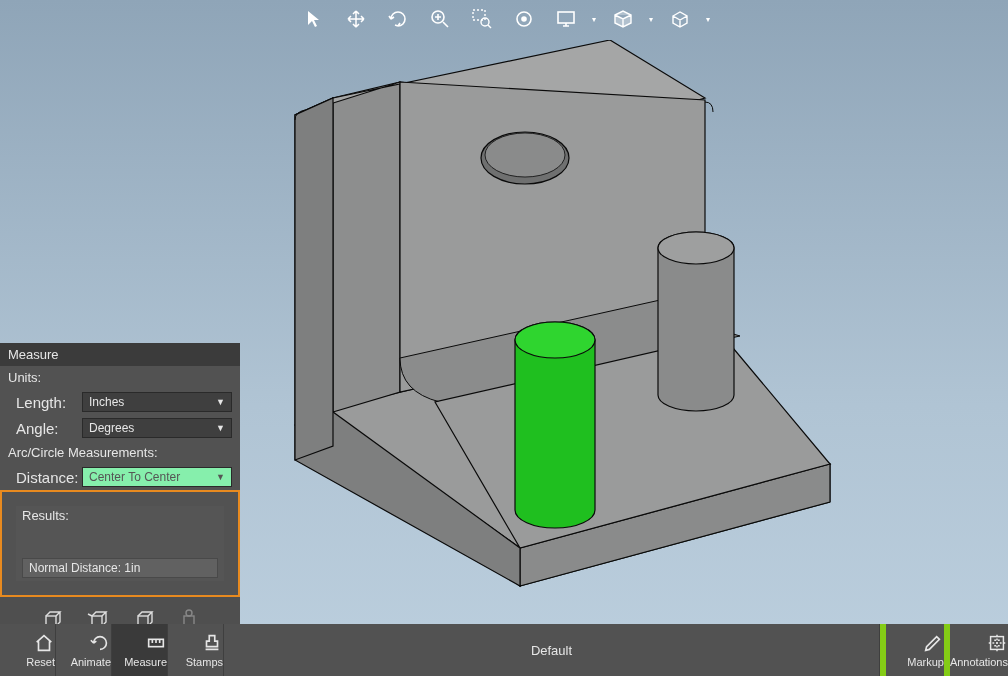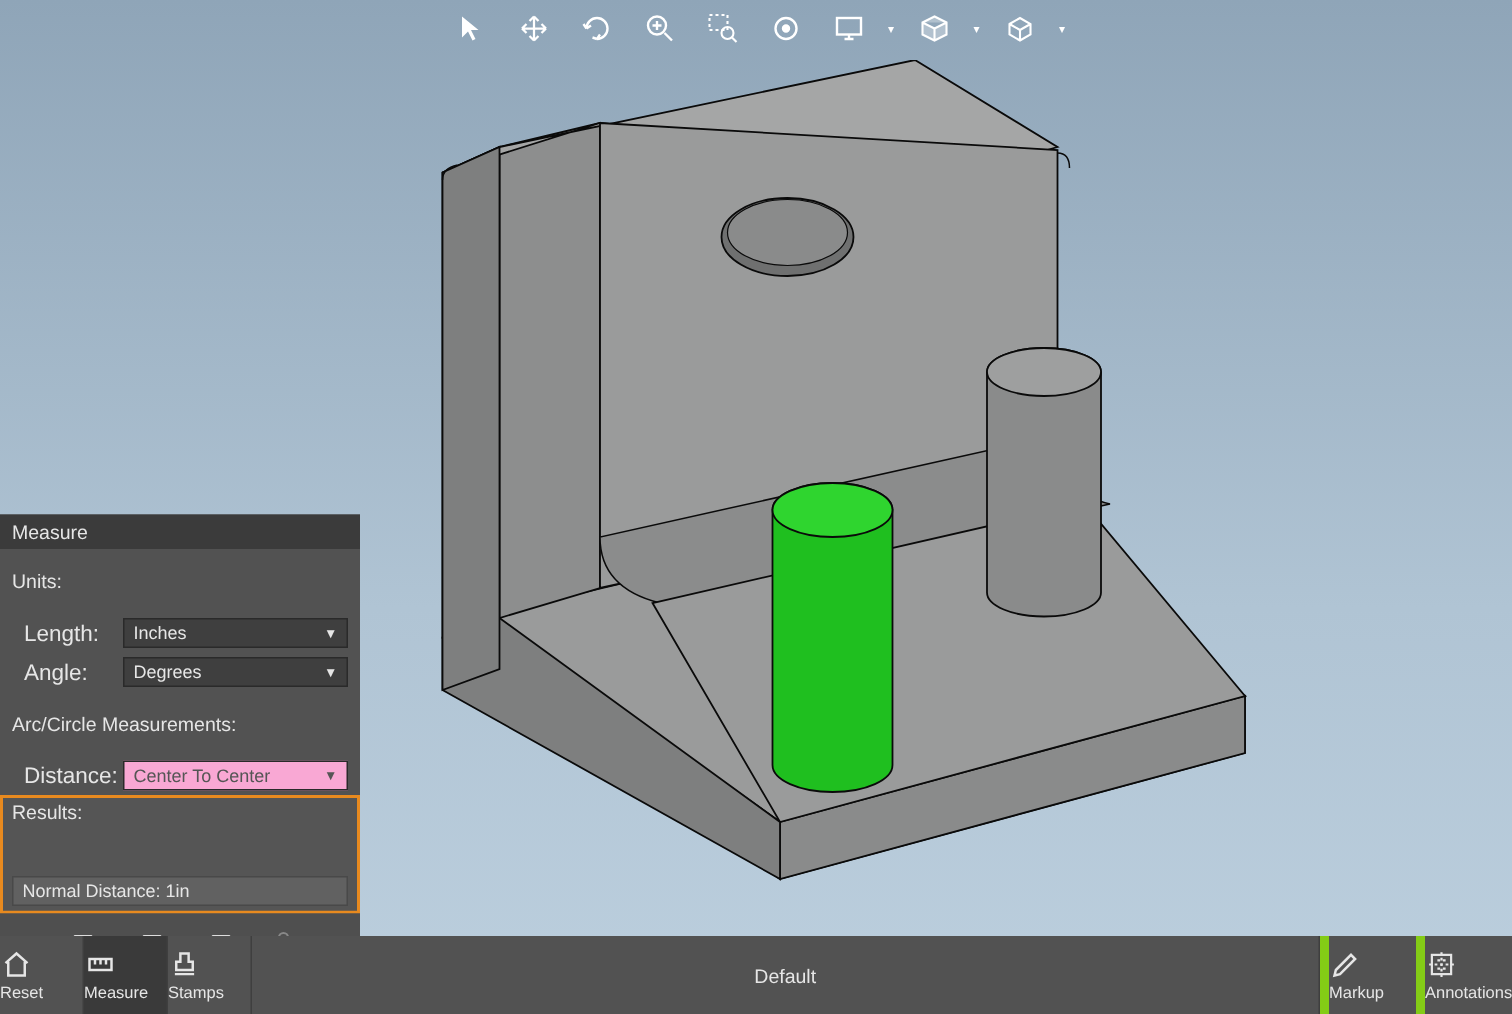--- a/index.html
+++ b/index.html
@@ -41,44 +41,44 @@
   background: #525252;
   color: #e6e6e6;
   font-size: 13px;
 }
 .measure-panel .title {
   background: #3b3b3b;
   padding: 4px 8px;
   font-size: 13px;
 }
 .measure-panel .section-label {
-  padding: 14px 8px;
+  padding: 4px 8px;
 }
 .measure-panel .row {
   display: flex; align-items: center;
   padding: 3px 8px 3px 16px;
   gap: 6px;
 }
 .measure-panel .row-label {
   width: 60px; font-size: 15px;
 }
 .select-box {
   flex: 1;
   background: #3f3f3f;
   border: 1px solid #2a2a2a;
   color: #e6e6e6;
   padding: 2px 6px;
   font-size: 12px;
   display: flex; justify-content: space-between; align-items: center;
   cursor: pointer;
 }
-.select-box.light { background: #f9a8d4; color: #555; }
+.select-box.light { background: #86efac; color: #555; }
 .select-box .caret { font-size: 9px; }
 .results-box {
-  margin: 0; padding: 0;
+  margin: 0; padding: 14px;
   border: 2px solid #e88a1f;
 }
 .results-inner {
   background: #555; padding: 2px 6px 3px;
 }
 .results-label { font-size: 13px; margin-bottom: 2px; }
 .results-value {
   background: #616161; border: 1px solid #494949;
   padding: 2px 6px; font-size: 12px; margin-top: 35px;
 }
@@ -94,21 +94,21 @@
 
 .bottom-bar {
   position: absolute; bottom: 0; left: 0; right: 0;
   height: 52px;
   background: #525252;
   display: flex; align-items: stretch;
   color: #e6e6e6;
 }
 .bottom-bar .tool {
   width: 56px; display: flex; flex-direction: column;
-  align-items: flex-start; justify-content: center;
+  align-items: flex-end; justify-content: center;
   gap: 2px; cursor: pointer;
   border-right: 1px solid #3f3f3f;
   font-size: 11px;
 }
 .bottom-bar .tool.active { background: #3a3a3a; }
 .bottom-bar .tool svg { width: 22px; height: 22px; }
 .bottom-bar .spacer {
   flex: 1; display: flex; align-items: center; justify-content: center;
   font-size: 13px;
   border-right: 1px solid #3f3f3f;
@@ -284,20 +284,26 @@
   </div>
 </div>
 
 <div class="bottom-bar">
   <div class="tool">
     <svg viewBox="0 0 24 24" stroke="#e6e6e6" fill="none" stroke-width="1.8">
         <path d="M4 11 L12 4 L20 11 M6 10 L6 20 L18 20 L18 10"></path>
       </svg>
     <span>Reset</span>
   </div>
+  <div class="tool">
+    <svg viewBox="0 0 24 24" stroke="#e6e6e6" fill="none" stroke-width="1.8">
+        <path d="M5 12 A7 7 0 1 1 12 19 M5 12 L2 9 M5 12 L8 10"></path>
+      </svg>
+    <span>Animate</span>
+  </div>
   <div class="tool active">
     <svg viewBox="0 0 24 24" stroke="#e6e6e6" fill="none" stroke-width="1.8">
         <rect x="4" y="8" width="16" height="8"></rect>
         <path d="M8 8 L8 12 M12 8 L12 12 M16 8 L16 12"></path>
       </svg>
     <span>Measure</span>
   </div>
   <div class="tool">
     <svg viewBox="0 0 24 24" stroke="#e6e6e6" fill="none" stroke-width="1.8">
         <path d="M9 4 L15 4 L15 10 L18 10 L18 16 L6 16 L6 10 L9 10 Z M5 19 L19 19"></path>

